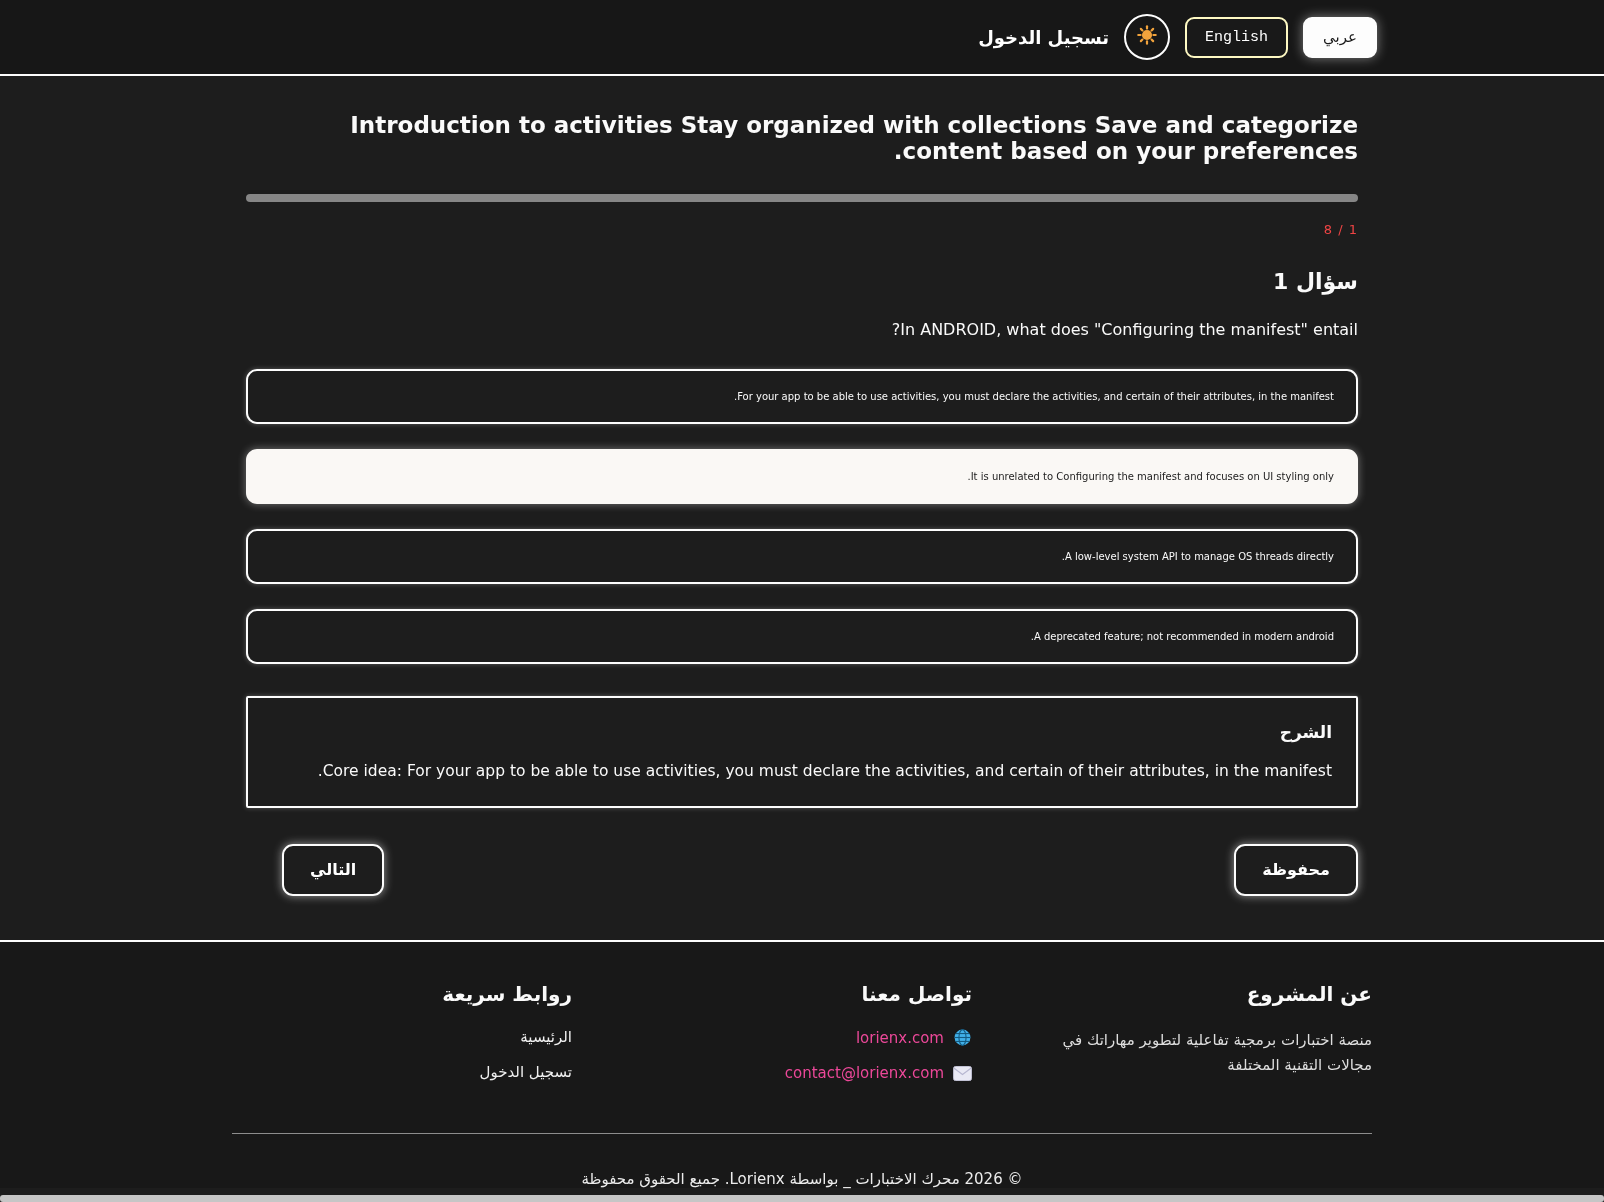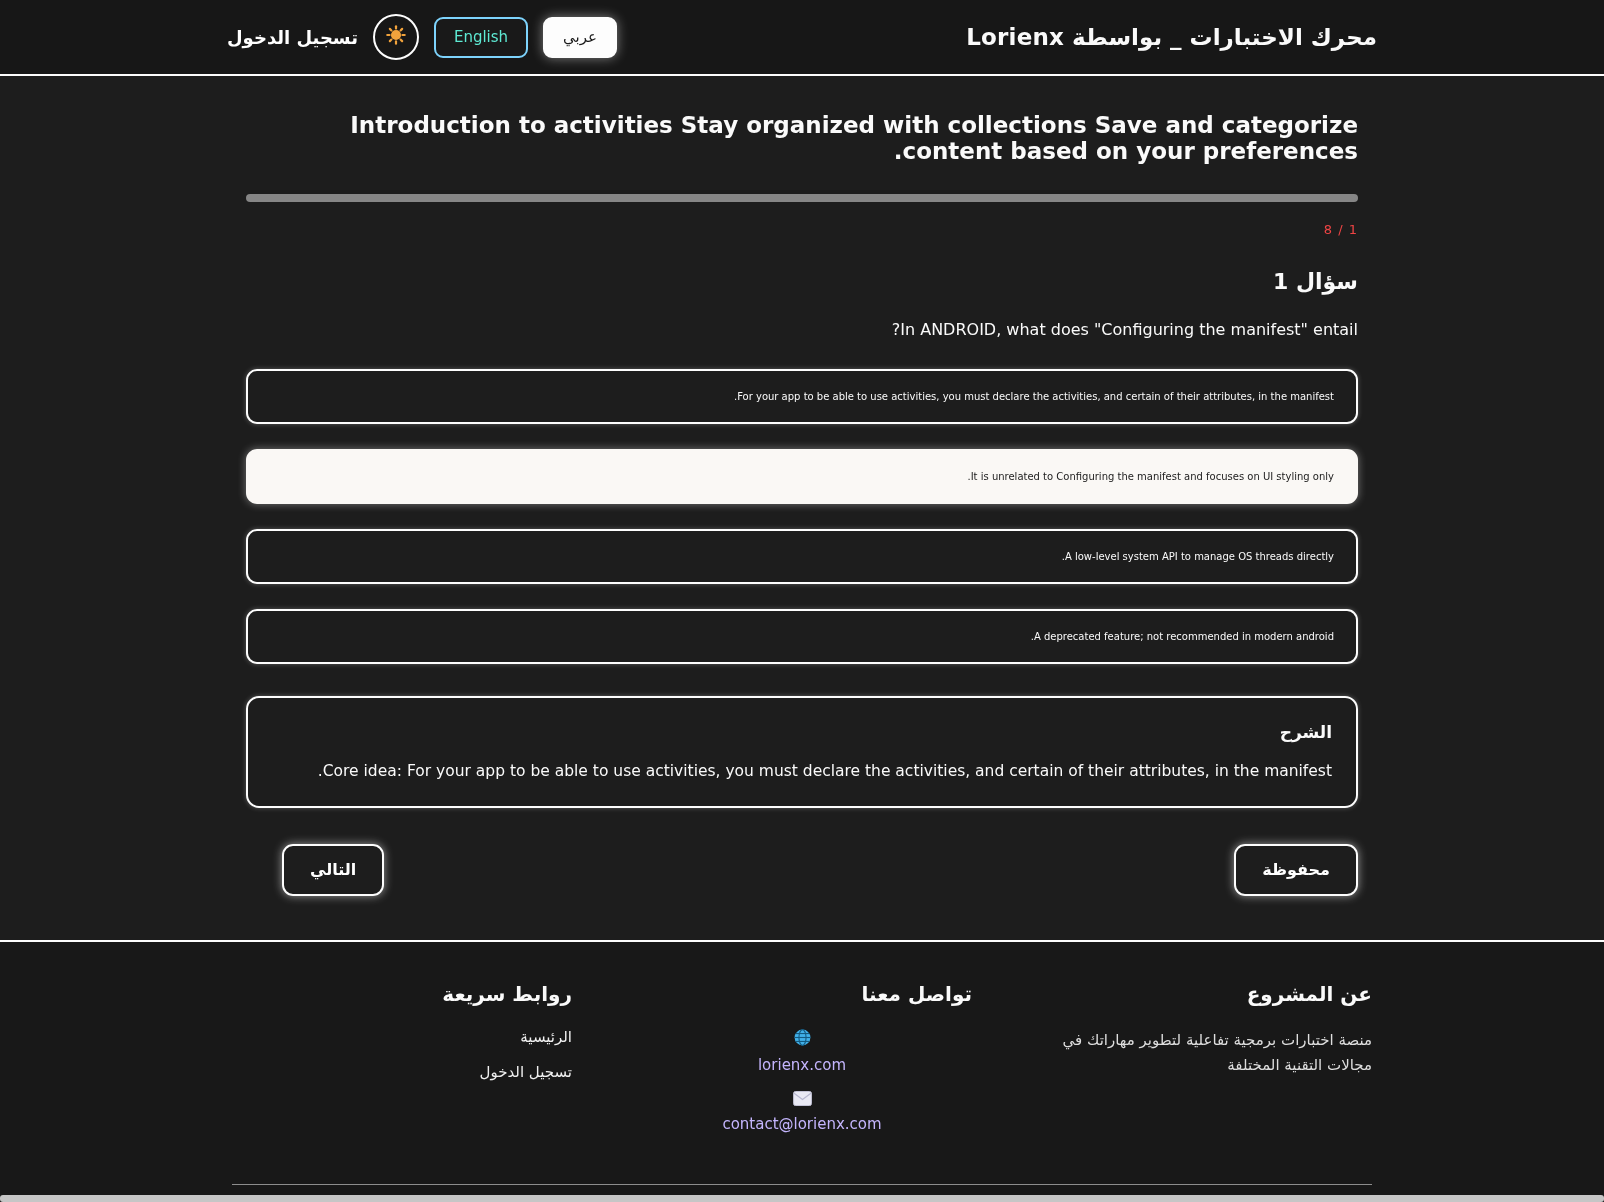--- a/index.html
+++ b/index.html
@@ -39,22 +39,23 @@
     line-height:1;
   }
   .btn-arabic {
     background:#fdfdfd;
     color:#1a1a1a;
     border:2px solid #fdfdfd;
     box-shadow:0 0 12px rgba(255,255,255,.45);
   }
   .btn-english {
     background:#191919;
-    color:#5eead4;
-    border:2px solid #7dd3fc;
+    color:#ffffff;
+    border:2px solid #fef9c3;
+    font-family:Liberation Mono, monospace;
   }
   .theme-toggle {
     width:46px; height:46px;
     border-radius:50%;
     border:2px solid #fdfdfd;
     background:transparent;
     display:flex; align-items:center; justify-content:center;
     cursor:pointer;
   }
   .login-link { font-size:18px; font-weight:600; color:#fff; cursor:pointer; }
@@ -86,21 +87,21 @@
   }
   .option.option-selected {
     background:#faf8f5;
     border-color:#faf8f5;
     color:#1c1c1c;
     box-shadow:0 0 8px rgba(255,255,255,.4);
   }
 
   .explanation-box {
     border:2px solid #fdfdfd;
-    border-radius:13px;
+    border-radius:2px;
     padding:24px 24px 26px;
     margin-top:32px;
     box-shadow:0 0 5px rgba(255,255,255,.28);
   }
   .explanation-title { font-size:17px; font-weight:700; margin-bottom:20px; }
   .explanation-text { font-size:15.5px; }
 
   .nav-row {
     display:flex;
     justify-content:space-between;
@@ -135,44 +136,42 @@
     column-gap:60px;
   }
   .footer-col h3 { font-size:20px; font-weight:700; margin-bottom:22px; }
   .footer-about-text { font-size:15px; color:#dedede; line-height:1.65;text-align:right; }
   .contact-item {
     display:flex;
     align-items:center;
     gap:9px;
     margin-bottom:17px;
     font-size:15px;
-    color:#c4b5fd;
-    cursor:pointer;
-    flex-direction:column;
+    color:#ec4899;
+    cursor:pointer;
   }
   .contact-item .icn { display:flex; align-items:center; }
   .quick-link { font-size:15px; color:#f0f0f0; margin-bottom:17px; cursor:pointer; }
   .footer-divider { border:none; border-top:1px solid #8d8d8d; margin-top:34px; }
   .copyright { text-align:center; font-size:15px; color:#ececec; padding-top:36px; }
 
   .h-scrollbar {
     position:absolute;
     left:0; bottom:0;
     width:100%;
     height:7px;
     background:#c6c6c6;
     border-radius:3px;
   }
 </style>
 </head>
 <body>
 
 <header class="header">
   <div class="header-inner">
-    <div class="header-title">محرك الاختبارات _ بواسطة Lorienx</div>
     <div class="header-controls">
       <button class="btn-lang btn-arabic">عربي</button>
       <button class="btn-lang btn-english">English</button>
       <div class="theme-toggle">
         <span class="icn">
           <svg width="22" height="22" viewBox="0 0 24 24">
             <circle cx="12" cy="12" r="5.5" fill="#f2a33c"></circle>
             <g stroke="#f2a33c" stroke-width="2.4" stroke-linecap="round">
               <line x1="12" y1="2.5" x2="12" y2="5"></line>
               <line x1="12" y1="19" x2="12" y2="21.5"></line>

